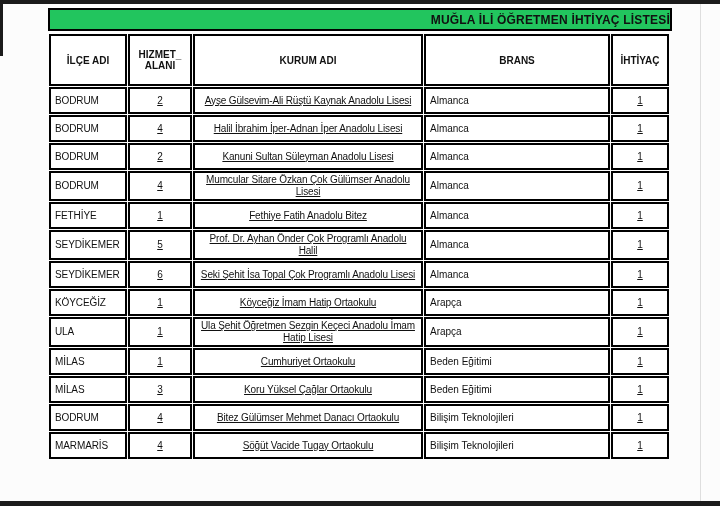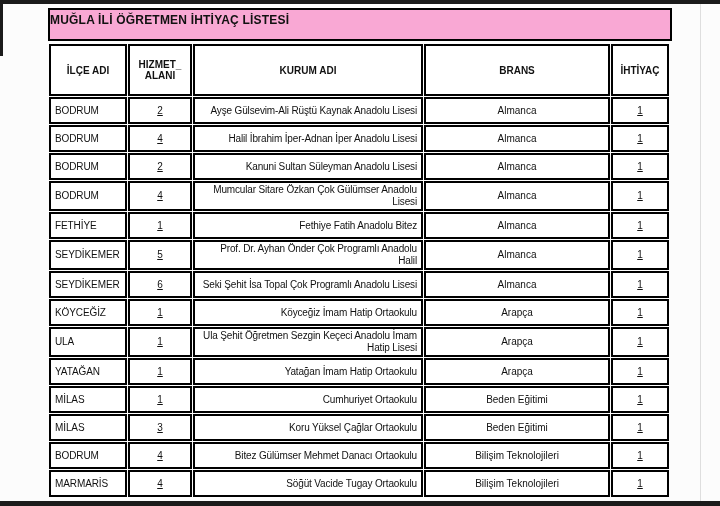--- a/index.html
+++ b/index.html
@@ -13,26 +13,26 @@
   }
   .chrome-top    { position: absolute; left: 0; top: 0; width: 720px; height: 4px; background: #1b1b1b; z-index: 20; }
   .chrome-left   { position: absolute; left: 0; top: 4px; width: 3px; height: 52px; background: #1b1b1b; z-index: 20; }
   .chrome-bottom { position: absolute; left: 0; top: 501px; width: 720px; height: 5px; background: #1b1b1b; z-index: 20; }
   .page-edge     { position: absolute; left: 700px; top: 4px; width: 1px; height: 497px; background: #dedede; z-index: 5; }
 
   .sheet { position: absolute; left: 48px; top: 8px; width: 624px; }
 
   .title-box {
     border: 2px solid #000;
-    background: #f9a8d4;
-    text-align: left;
+    background: #22c55e;
+    text-align: right;
     font-weight: bold;
     font-size: 12px;
     line-height: 13px;
-    padding: 4px 0 12px;
+    padding: 4px 0 2px;
     letter-spacing: 0.2px;
   }
 
   table.needs {
     margin-top: 2px;
     width: 622px;
     table-layout: fixed;
     border-collapse: separate;
     border-spacing: 1px;
   }
@@ -50,22 +50,22 @@
     line-height: 11px;
     white-space: pre-line;
   }
   table.needs td {
     font-size: 10px;
     line-height: 12px;
     padding: 1px 4px;
     height: 21px;
   }
   td.c-ilce  { text-align: left; letter-spacing: -0.1px; }
-  td.c-kurum { text-align: right; letter-spacing: -0.15px; padding-right: 2px; }
-  td.c-brans { text-align: center; font-size: 10.5px; }
+  td.c-kurum { text-align: center; letter-spacing: -0.15px; padding-right: 2px; text-decoration: underline; }
+  td.c-brans { text-align: left; font-size: 10.5px; }
   td.c-num   { text-align: center; text-decoration: underline; font-size: 10.5px; }
 </style>
 </head>
 <body>
 
 <div class="chrome-top"></div>
 <div class="chrome-left"></div>
 <div class="page-edge"></div>
 
 <div class="sheet">
@@ -147,27 +147,20 @@
     <td class="c-num">1</td>
   </tr>
         <tr>
     <td class="c-ilce">ULA</td>
     <td class="c-num">1</td>
     <td class="c-kurum">Ula Şehit Öğretmen Sezgin Keçeci Anadolu İmam Hatip Lisesi</td>
     <td class="c-brans">Arapça</td>
     <td class="c-num">1</td>
   </tr>
         <tr>
-    <td class="c-ilce">YATAĞAN</td>
-    <td class="c-num">1</td>
-    <td class="c-kurum">Yatağan İmam Hatip Ortaokulu</td>
-    <td class="c-brans">Arapça</td>
-    <td class="c-num">1</td>
-  </tr>
-        <tr>
     <td class="c-ilce">MİLAS</td>
     <td class="c-num">1</td>
     <td class="c-kurum">Cumhuriyet Ortaokulu</td>
     <td class="c-brans">Beden Eğitimi</td>
     <td class="c-num">1</td>
   </tr>
         <tr>
     <td class="c-ilce">MİLAS</td>
     <td class="c-num">3</td>
     <td class="c-kurum">Koru Yüksel Çağlar Ortaokulu</td>

